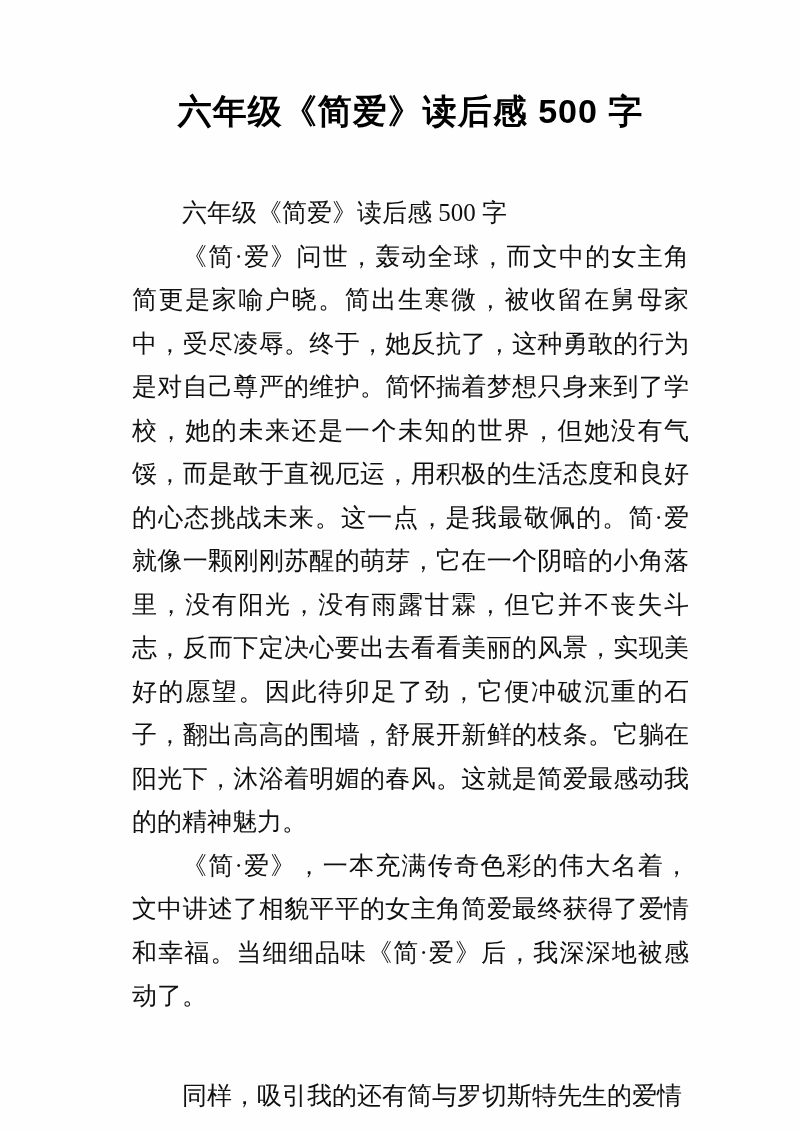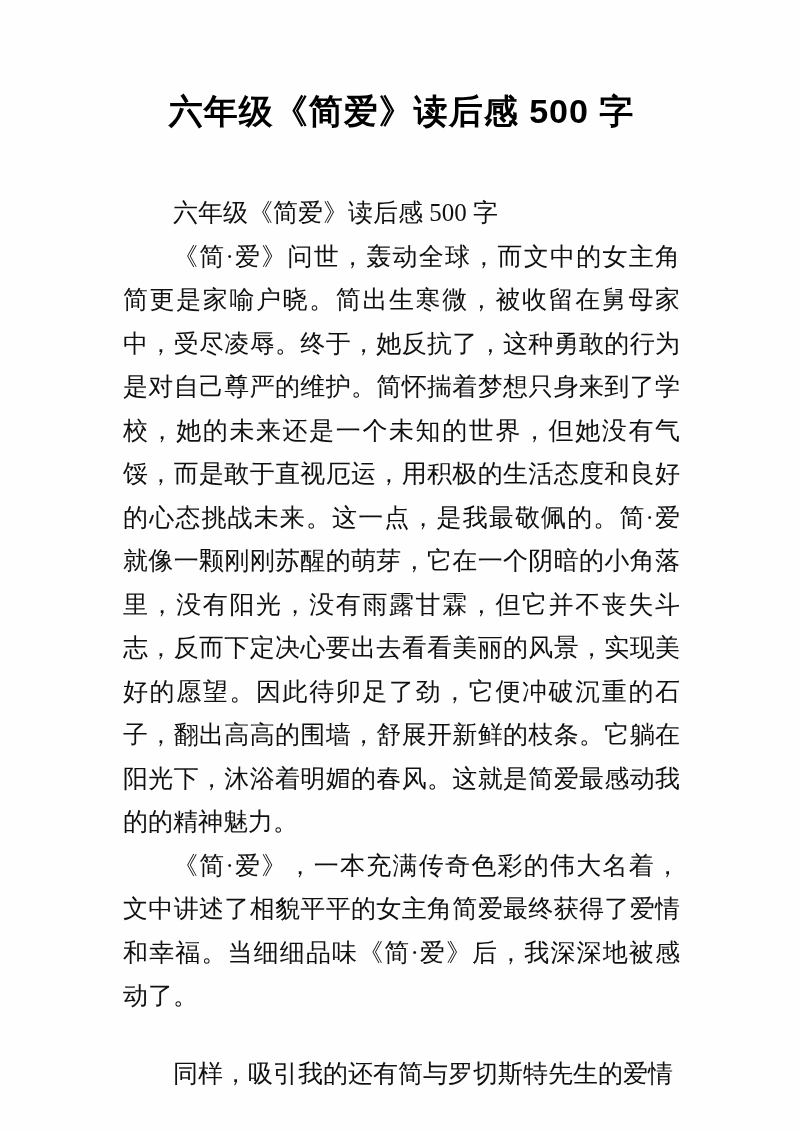--- a/index.html
+++ b/index.html
@@ -14,21 +14,21 @@
   .page {
     position: relative;
     width: 800px;
     height: 1132px;
     background: #fefefe;
     overflow: hidden;
     color: #141414;
   }
   .content {
     position: absolute;
-    left: 123px;
+    left: 132px;
     top: 0;
     width: 557px;
   }
   .title {
     margin: 86px 0 0 0;
     font-family: "Liberation Sans", "DejaVu Sans", sans-serif;
     font-weight: bold;
     font-size: 34px;
     line-height: 50px;
     text-align: center;
@@ -42,22 +42,21 @@
     font-size: 25px;
     line-height: 43.5px;
     text-align: justify;
     color: #101010;
   }
   .body-text p {
     margin: 0;
     text-indent: 2em;
   }
   .body-text p.spaced {
-    margin-top: 36px;
-    font-family: Liberation Mono, monospace;
+    margin-top: 56px;
   }
 </style>
 </head>
 <body>
 
 <div class="page">
   <div class="content">
     <h1 class="title">六年级《简爱》读后感 500 字</h1>
     <div class="body-text">
       <p>六年级《简爱》读后感 500 字</p>

